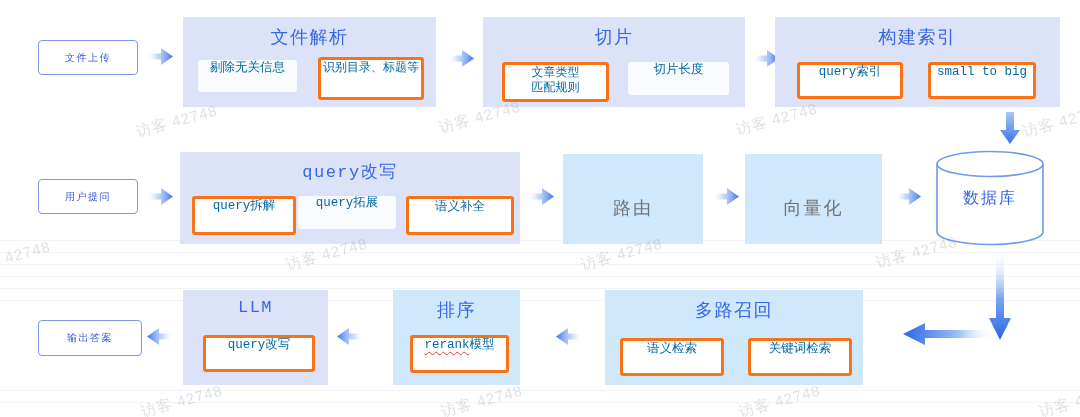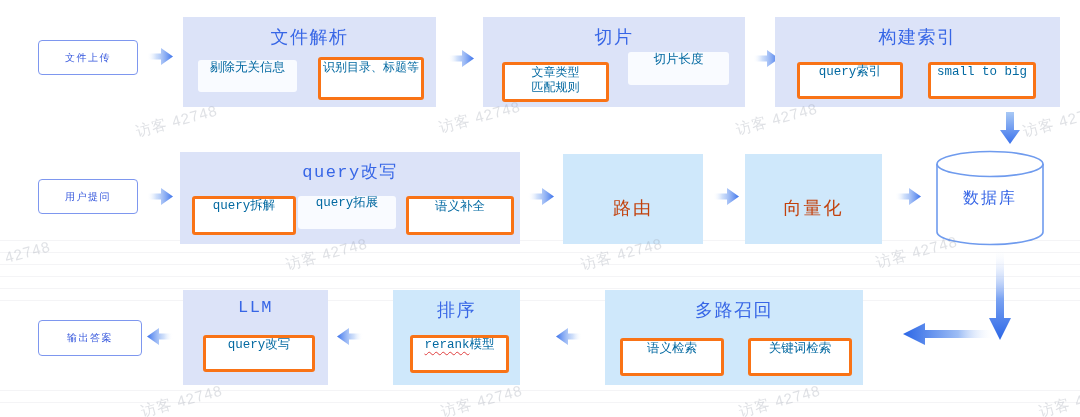--- a/index.html
+++ b/index.html
@@ -8,21 +8,21 @@
   .mono{font-family:Liberation Mono, monospace;}
   .rule{position:absolute;left:0;width:1080px;height:1px;background:rgba(110,120,145,0.08);z-index:0;}
   .wm{position:absolute;z-index:6;color:rgba(150,156,170,0.30);font-size:15px;white-space:nowrap;
       transform:rotate(-15deg);pointer-events:none;letter-spacing:1px;}
   .stage{position:absolute;z-index:1;}
   .stage.lav{background:#dce3f8;}
   .stage.blu{background:#cfe8fb;}
   .stage-title{position:absolute;top:8px;left:0;right:0;text-align:center;font-size:18px;
                color:#3766e6;letter-spacing:1.5px;}
   .center-label{position:absolute;inset:0;display:flex;align-items:center;justify-content:center;
-                font-size:18px;color:#c2410c;letter-spacing:2px;margin-top:18px;}
+                font-size:18px;color:#737373;letter-spacing:2px;margin-top:18px;}
   .sub{position:absolute;display:flex;align-items:flex-start;justify-content:center;text-align:center;
        background:#f9fbff;border-radius:3px;font-size:12.5px;color:#0369a1;line-height:1.25;z-index:2;}
   .sub.bordered{background:#ffffff;border:3px solid #f97316;}
   .start-node{position:absolute;display:flex;align-items:center;justify-content:center;z-index:1;
               background:#ffffff;border:1px solid #7e97ef;border-radius:4px;font-size:10px;
               color:#3557dd;letter-spacing:1.5px;}
   .arrow{position:absolute;z-index:1;}
   .squiggle{text-decoration:underline;text-decoration-style:wavy;text-decoration-color:#e03e3e;
             text-decoration-thickness:1px;text-underline-offset:3px;}
   .cyl{position:absolute;z-index:1;}
@@ -93,21 +93,21 @@
 
   <svg class="arrow" style="left:448px;top:49px" width="26" height="19" viewBox="0 0 26 19">
     <path d="M0,6.5 H14 V1 L26,9.5 L14,18 V12.5 H0 Z" fill="url(#gradR)"></path>
   </svg>
 
   <div class="stage lav" style="left:483px;top:17px;width:262px;height:90px">
     <div class="stage-title">切片</div>
     <div class="sub bordered" style="left:19px;top:45px;width:101px;height:34px;font-size:12px">
       <span class="narrow">文章类型匹配规则</span>
     </div>
-    <div class="sub" style="left:145px;top:35px;width:101px;height:33px">
+    <div class="sub" style="left:145px;top:45px;width:101px;height:33px">
       <span>切片长度</span>
     </div>
   </div>
 
   <svg class="arrow" style="left:753px;top:49px" width="26" height="19" viewBox="0 0 26 19">
     <path d="M0,6.5 H14 V1 L26,9.5 L14,18 V12.5 H0 Z" fill="url(#gradR)"></path>
   </svg>
 
   <div class="stage lav" style="left:775px;top:17px;width:285px;height:90px">
     <div class="stage-title">构建索引</div>

